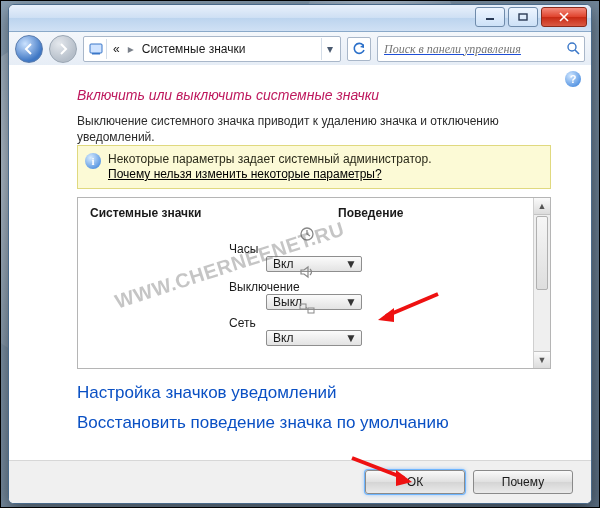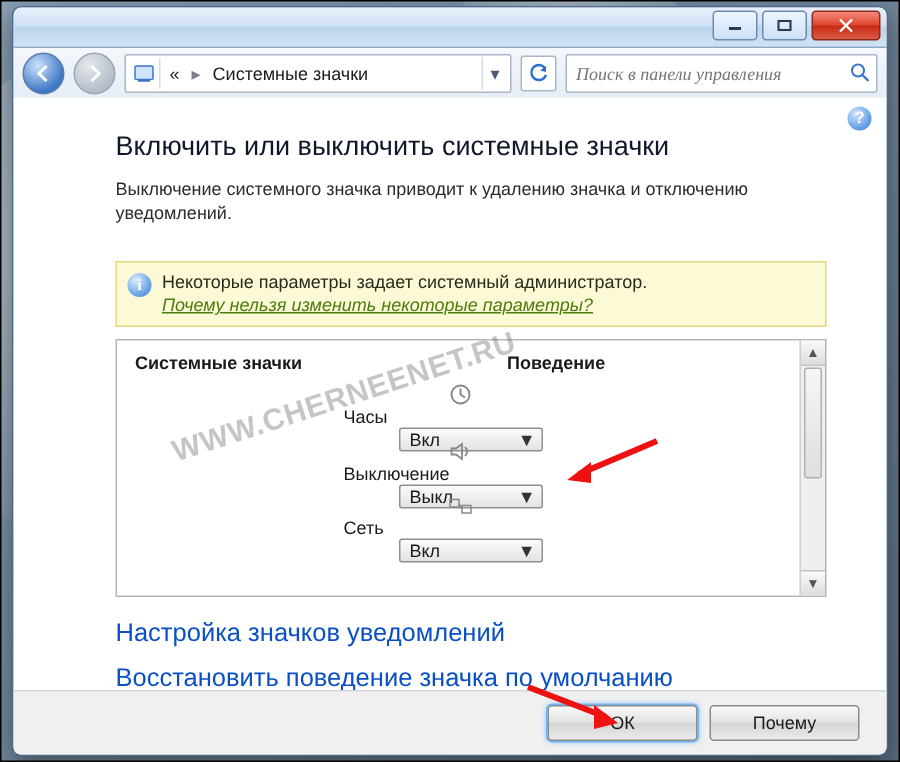--- a/index.html
+++ b/index.html
@@ -17,31 +17,31 @@
   .navbar{height:34px;background:linear-gradient(#f4f7fb,#e6edf6);border-bottom:1px solid #c2cedd;display:flex;align-items:center;padding:0 6px;gap:6px;}
   .navarrow{width:26px;height:26px;border-radius:50%;border:1px solid #5a7cad;background:radial-gradient(circle at 35% 30%,#cbe2ff,#3f77c4 70%);display:flex;align-items:center;justify-content:center;color:#fff;}
   .navarrow.disabled{background:radial-gradient(circle at 35% 30%,#e4e8ed,#b5bec9 70%);border-color:#9aa6b3;color:#7b8490;}
   .bcwrap{flex:1;display:flex;align-items:center;height:24px;border:1px solid #a9b7c9;background:#fff;border-radius:2px;padding:0 2px;overflow:hidden;}
   .bc-icon{width:20px;height:20px;display:flex;align-items:center;justify-content:center;border-right:1px solid #d4dde8;}
   .bc-seg{padding:0 6px;white-space:nowrap;height:22px;display:flex;align-items:center;}
   .bc-sep{color:#7a808a;padding:0 2px;}
   .bc-drop{width:16px;display:flex;align-items:center;justify-content:center;color:#4a5a70;border-left:1px solid #d4dde8;height:22px;}
   .refresh{width:22px;height:22px;border:1px solid #a9b7c9;background:#fff;border-radius:2px;display:flex;align-items:center;justify-content:center;color:#2a6fc9;}
   .searchbox{width:198px;height:24px;border:1px solid #a9b7c9;background:#fff;border-radius:2px;display:flex;align-items:center;padding:0 4px;color:#8a9099;position:relative;}
-  .searchbox input{border:none;outline:none;flex:1;font:italic 12px "Segoe UI";color:#1d4ed8;background:transparent;}
+  .searchbox input{border:none;outline:none;flex:1;font:italic 12px "Segoe UI";color:#1d4ed8;background:transparent;text-decoration:underline;}
   .searchbox .sicon{color:#3a77c8;}
   
   .content{position:absolute;left:0;right:0;top:60px;bottom:0;background:#fff;}
   .help{position:absolute;right:10px;top:6px;width:16px;height:16px;border-radius:50%;background:radial-gradient(circle at 35% 30%,#cfe6ff,#2f7ad8);color:#fff;font:bold 11px/16px Arial;text-align:center;}
   .inner{position:absolute;left:68px;right:40px;top:22px;}
-  .heading{color:#0f172a;font-size:18px;margin-bottom:10px;}
-  .desc{color:#2c2c2c;font-size:12px;line-height:16px;margin-bottom:24px;}
+  .heading{color:#be185d;font-size:14px;margin-bottom:10px;font-style:italic;}
+  .desc{color:#2c2c2c;font-size:12px;line-height:16px;margin-bottom:0;}
   .infobox{border:1px solid #e0d97f;background:#fcfad6;padding:6px 8px 6px 30px;position:relative;font-size:12px;line-height:15px;color:#2a2a1a;}
   .infobox .iicon{position:absolute;left:7px;top:7px;width:16px;height:16px;border-radius:50%;background:radial-gradient(circle at 35% 30%,#d8ecff,#2f7ad8);color:#fff;font:bold 11px/16px Georgia;text-align:center;}
-  .infobox a{color:#4d7c0f;text-decoration:underline;font-style:italic;}
+  .infobox a{color:#000000;text-decoration:underline;}
   .listbox{margin-top:8px;border:1px solid #b5b5b5;height:170px;position:relative;background:#fff;overflow:hidden;}
   .listhead{display:flex;padding:8px 12px 6px;font-weight:bold;font-size:12px;color:#1a1a1a;}
   .col1{width:200px;}
   .col2{width:150px;padding-left:48px;}
   .rows{padding:0 12px;}
   .row{display:flex;align-items:center;height:38px;flex-direction:column;}
   .ricon{width:22px;height:18px;margin-right:8px;color:#7a7a7a;display:flex;align-items:center;}
   .rlabel{width:170px;font-size:12px;}
   .select{width:84px;height:20px;border:1px solid #8e8e8e;border-radius:2px;background:linear-gradient(#fbfbfb,#e3e3e3);display:flex;align-items:center;justify-content:space-between;padding:0 4px 0 6px;font-size:12px;}
   .select .chev{color:#333;}

